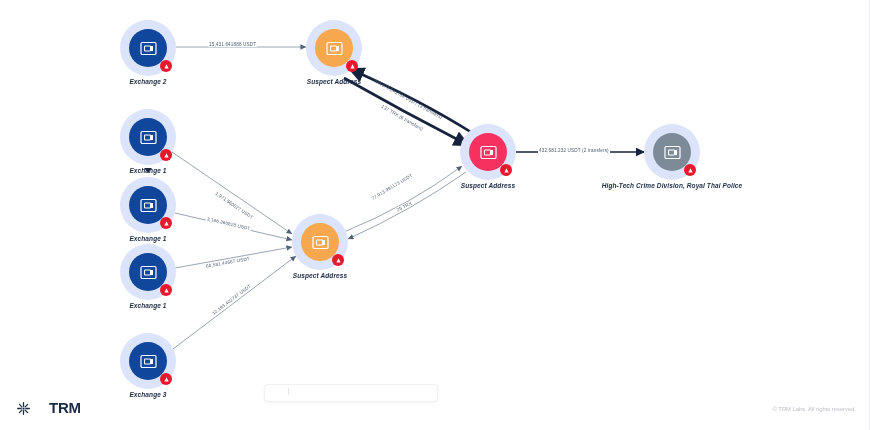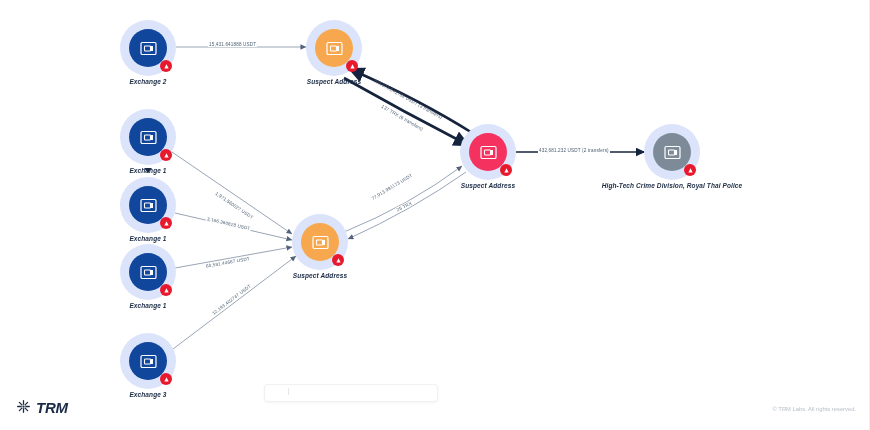--- a/index.html
+++ b/index.html
@@ -114,23 +114,22 @@
     letter-spacing: .15px;
     background: #ffffff;
     padding: 0 1px;
   }
   
   .footer-logo {
     position: absolute;
     left: 16px;
     top: 399px;
     display: flex;
-    align-items: flex-start;
-    gap: 5px;
-    font-style: italic;
+    align-items: flex-end;
+    gap: 18px;
   }
   .logo-text {
     font-size: 15px;
     font-weight: bold;
     color: #1a2b45;
     letter-spacing: -0.2px;
   }
   .copyright {
     position: absolute;
     right: 14px;

